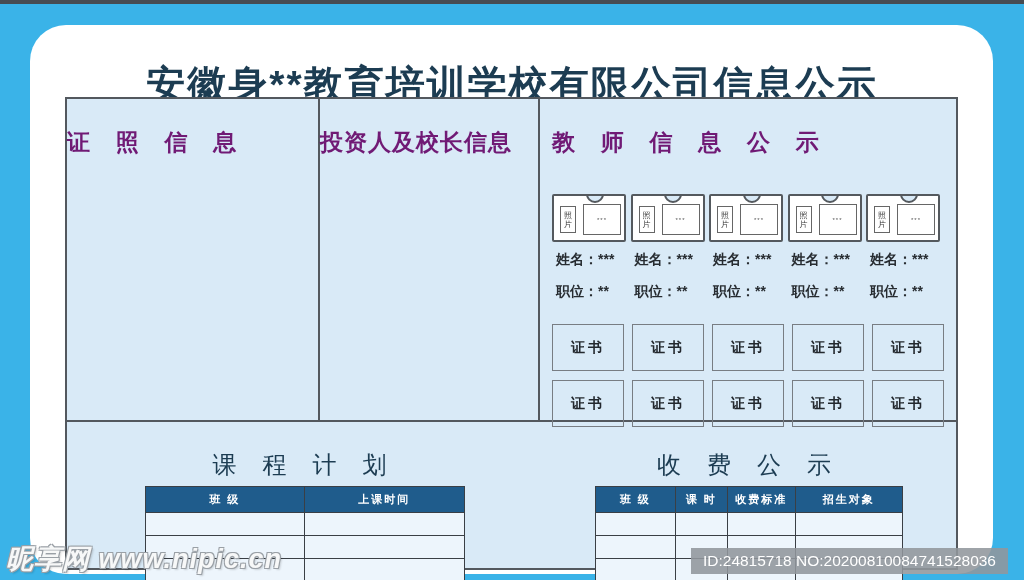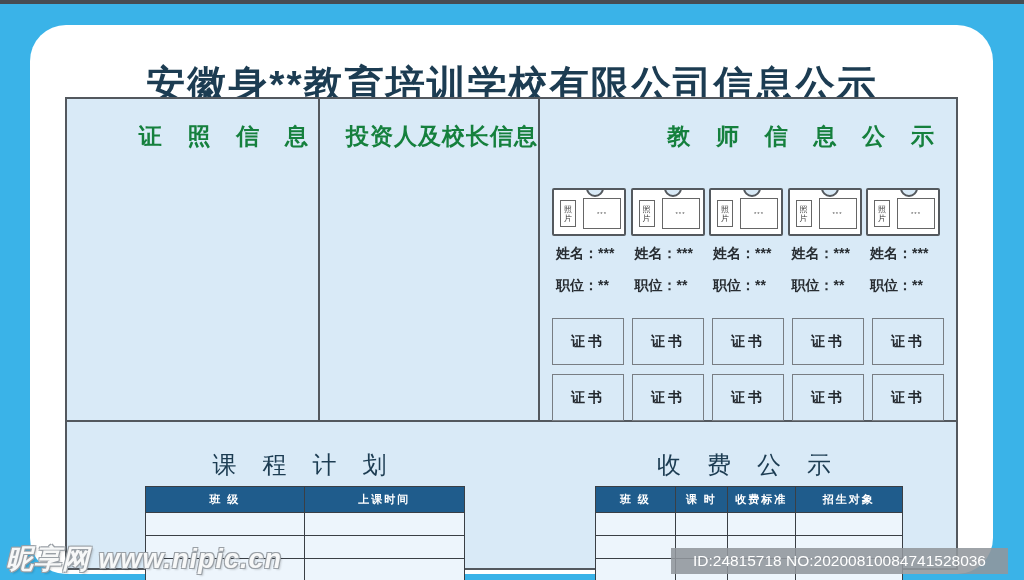--- a/index.html
+++ b/index.html
@@ -22,21 +22,21 @@
     position:absolute;left:65px;top:97px;width:893px;height:473px;
     box-sizing:border-box;background:#d9eaf7;border:2px solid #53585e;
     display:flex;flex-direction:column;
   }
   .top-section{display:flex;height:321px;border-bottom:2px solid #53585e;}
   .col{box-sizing:border-box;}
   .col-license{width:253px;border-right:2px solid #53585e;}
   .col-investor{width:220px;border-right:2px solid #53585e;}
   .col-teachers{flex:1;padding:0 12px;}
   .sec-head{
-    margin-top:22px;text-align:right;font-weight:bold;color:#15803d;
+    margin-top:28px;text-align:left;font-weight:bold;color:#701a75;
     font-size:23px;font-family:"Liberation Serif", serif;
   }
   .ls-xwide{letter-spacing:10px;}
   
   .cards-row{display:flex;justify-content:space-between;margin-top:36px;}
   .t-unit{width:78px;}
   .t-card{
     position:relative;width:74px;height:48px;background:#fff;
     border:2px solid #54595e;box-sizing:border-box;overflow:hidden;border-radius:2px;
   }
@@ -94,21 +94,21 @@
   table.fee th:nth-child(4){width:35%;}
   
   .wm-left{
     position:absolute;left:6px;bottom:3px;
     font-size:27px;font-weight:bold;font-style:italic;color:rgba(255,255,255,.92);
     letter-spacing:1px;
     text-shadow:1px 1px 0 #9aa0a6,-1px -1px 0 #9aa0a6,1px -1px 0 #9aa0a6,-1px 1px 0 #9aa0a6,2px 2px 2px rgba(0,0,0,.15);
   }
   .wm-right{
     position:absolute;right:16px;bottom:6px;height:26px;line-height:26px;
-    padding:0 22px;background:rgba(145,150,156,.88);color:#fff;font-size:15.5px;
+    padding:0 12px;background:rgba(145,150,156,.88);color:#fff;font-size:15.5px;
   }
 </style>
 </head>
 <body>
 
 <div class="top-edge"></div>
 <div class="white-card"></div>
 
 <div class="main-title">安徽身**教育培训学校有限公司信息公示</div>
 

